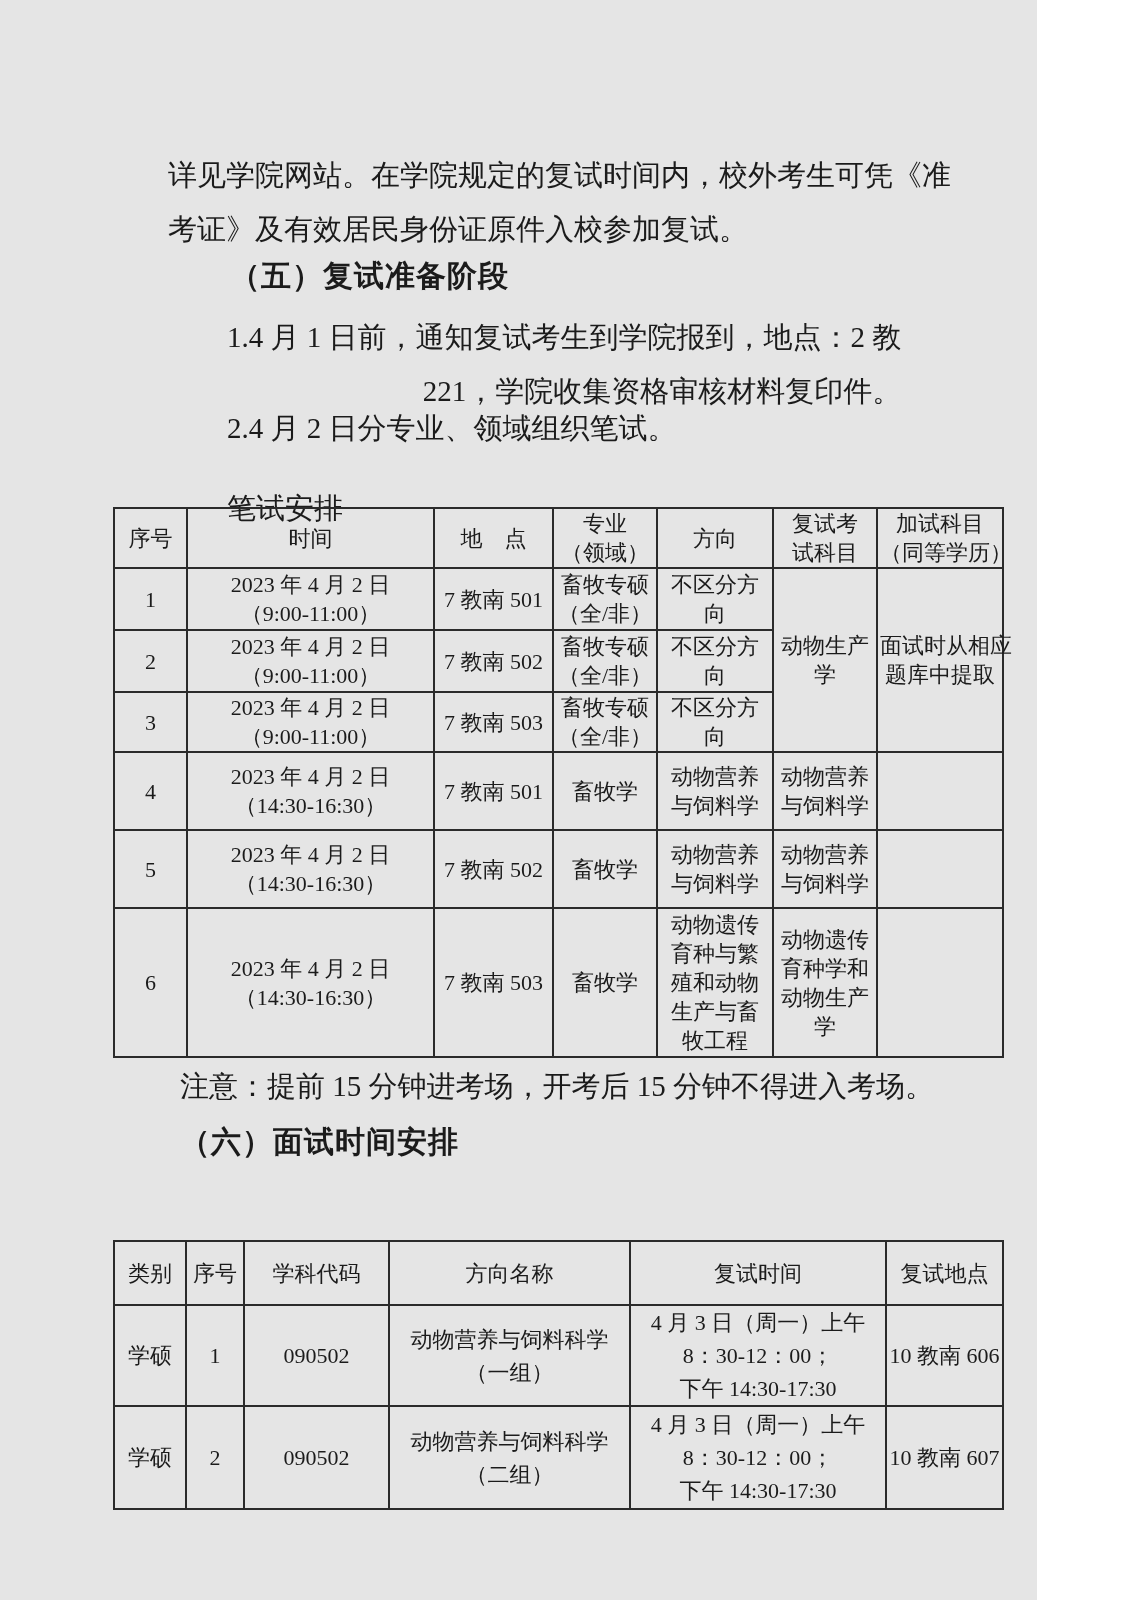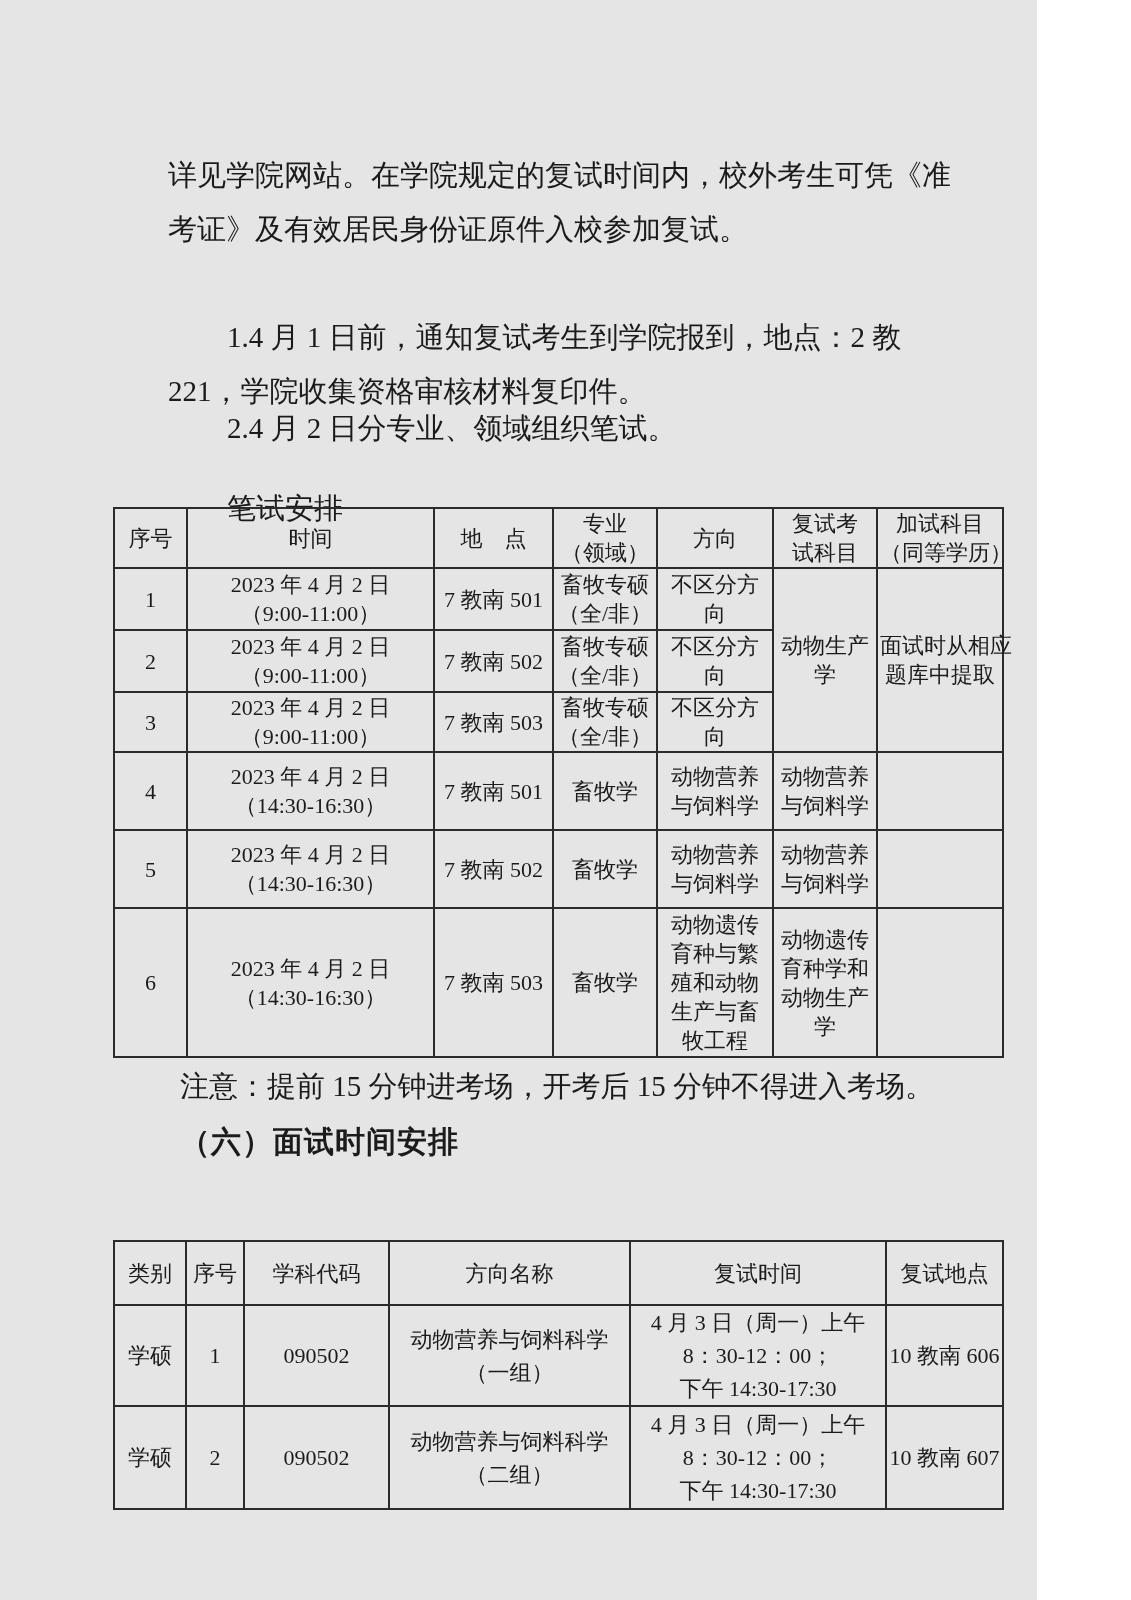--- a/index.html
+++ b/index.html
@@ -25,21 +25,21 @@
     line-height: 54px;
   }
   .heading {
     font-size: 30px;
     font-weight: bold;
     font-family: "Liberation Sans", "DejaVu Sans", sans-serif;
     letter-spacing: 1px;
   }
   #intro-paragraph { top: 148px; left: 168px; }
   #section5-heading { top: 256px; left: 230px; }
-  #prep-item-1 { top: 310px; left: 168px; text-indent: 59px; }
+  #prep-item-1 { top: 310px; left: 168px; text-indent: 59px; text-align: right; }
   #prep-item-2 { top: 401px; left: 168px; text-indent: 59px; }
   #written-test-caption { top: 464px; left: 227px; font-size: 29px; line-height: 40px; margin-top: 24px; }
   #exam-note { top: 1066px; left: 168px; font-size: 29px; line-height: 40px; margin-left: 12px; }
   #section6-heading { top: 1122px; left: 180px; }
 
   table.doc-table {
     position: absolute;
     border-collapse: collapse;
     table-layout: fixed;
     width: 889px;
@@ -62,20 +62,21 @@
   #interview-table th, #interview-table td { line-height: 33px; }
 </style>
 </head>
 <body>
 
 <div class="page">
 
   <div class="tblock body-text" id="intro-paragraph">详见学院网站。在学院规定的复试时间内，校外考生可凭《准
 考证》及有效居民身份证原件入校参加复试。</div>
 
+  <div class="tblock heading" id="section5-heading">（五）复试准备阶段</div>
 
   <div class="tblock body-text" id="prep-item-1">1.4 月 1 日前，通知复试考生到学院报到，地点：2 教
 221，学院收集资格审核材料复印件。</div>
 
   <div class="tblock body-text" id="prep-item-2">2.4 月 2 日分专业、领域组织笔试。</div>
 
   <div class="tblock" id="written-test-caption">笔试安排</div>
 
   <table class="doc-table" id="written-test-table">
     <colgroup>

